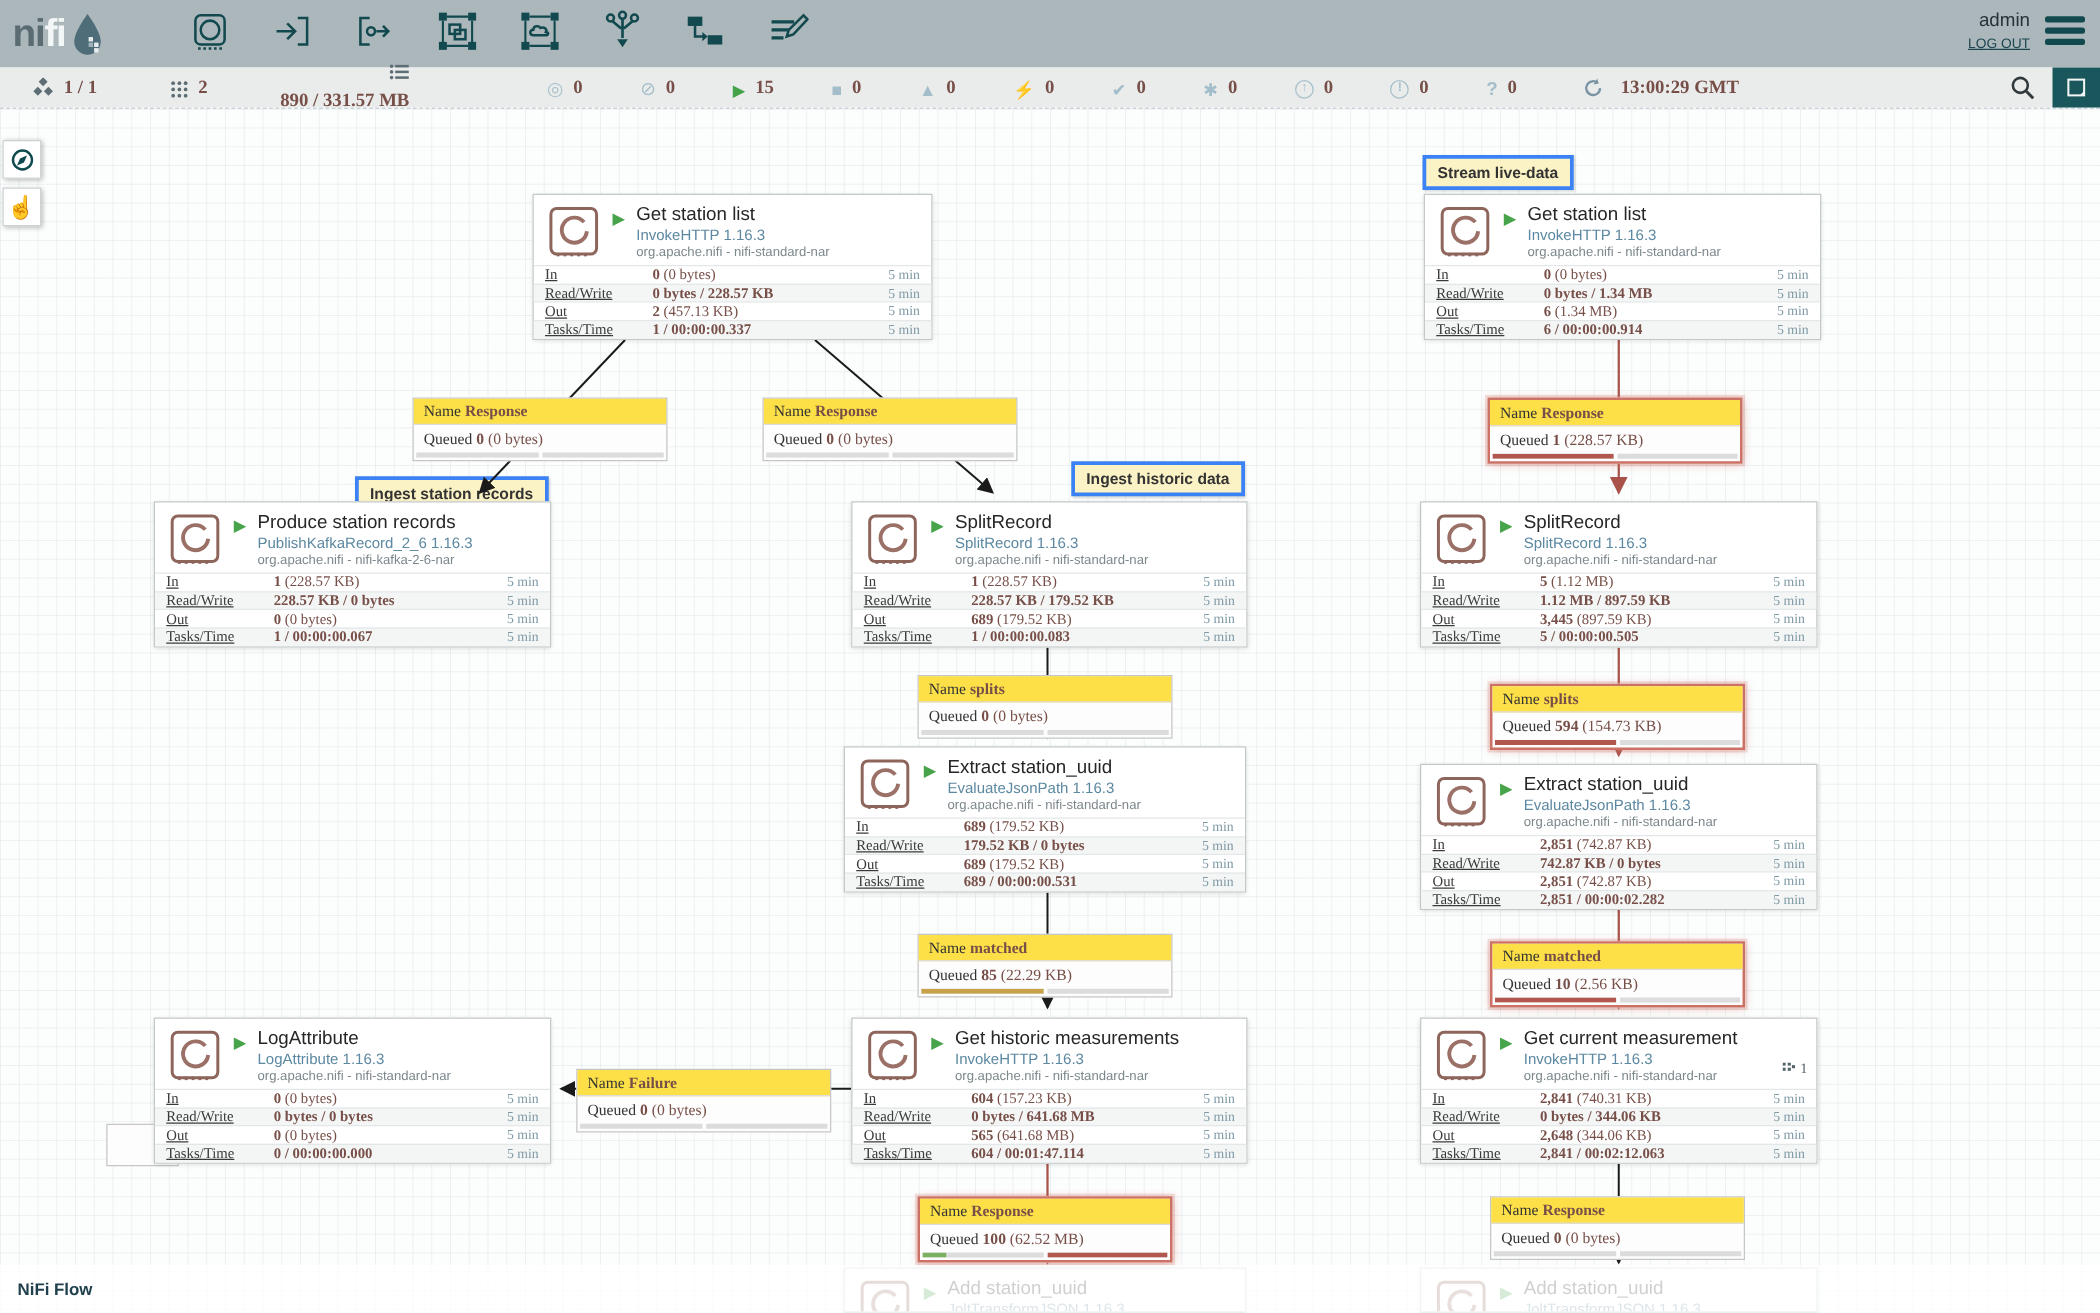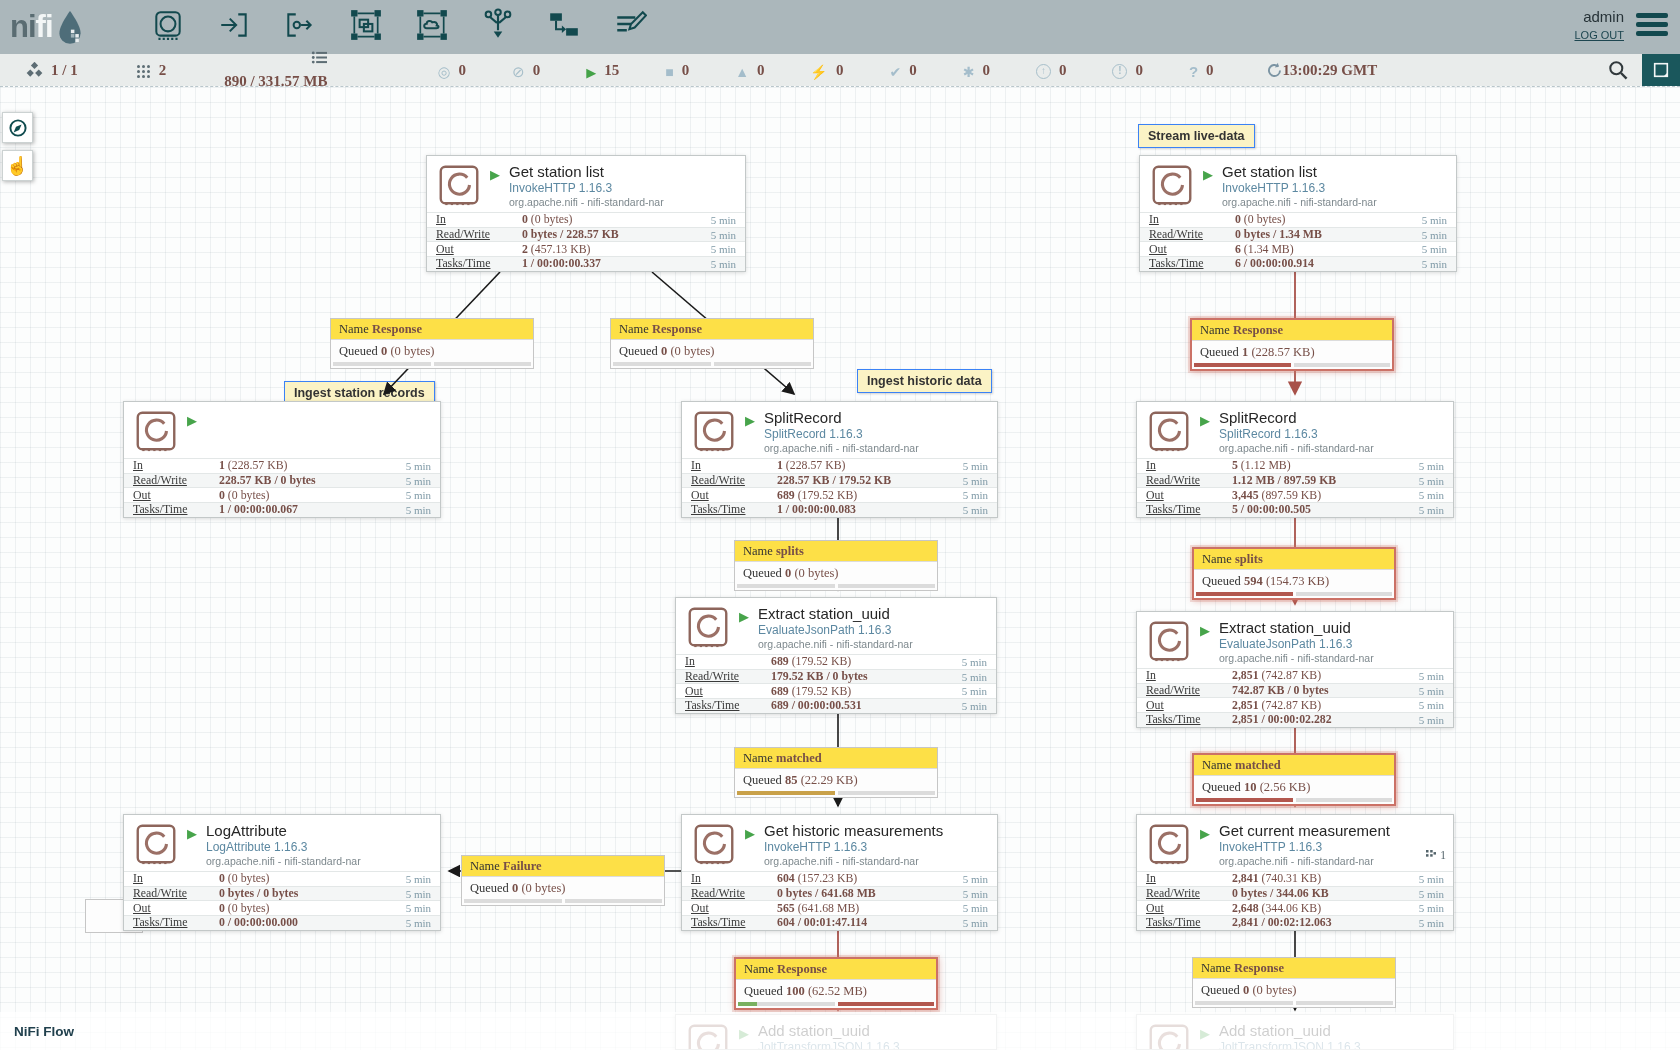--- a/index.html
+++ b/index.html
@@ -28,21 +28,21 @@
                display:flex; align-items:center; padding-left:26px; }
   .sb-item { display:flex; align-items:flex-end; gap:8px; margin-right:46px; white-space:nowrap; }
   .sb-item.big-gap { margin-right:110px;flex-direction:column; }
   .sb-item.med-gap { margin-right:58px; }
   .sb-val { font-family:"Liberation Serif", serif; font-weight:bold; font-size:15px; color:#774f48; }
   .sb-ico { font-size:15px; color:#a7bfca; line-height:1; display:inline-flex; align-items:center; }
   .sb-ico.dark { color:#5d6d74; }
   .sb-ico.green { color:#44a248; }
   .circ { display:inline-flex; align-items:center; justify-content:center; width:15px; height:15px;
           border:1.5px solid #a7bfca; border-radius:50%; font-size:10px; font-weight:bold; color:#a7bfca; }
-  .sb-time { display:flex; align-items:center; gap:0; margin-left:6px; }
+  .sb-time { display:flex; align-items:center; gap:14px; margin-left:6px; }
   .sb-search { position:absolute; right:48px; top:4px; width:26px; height:26px; cursor:pointer; }
   .sb-newwin { position:absolute; right:0; top:0; width:38px; height:32px; background:#1a575c; cursor:pointer;
                display:flex; align-items:center; justify-content:center; }
 
   
   .canvas { position:absolute; left:0; top:86px; width:1680px; height:964px;
             border-top:1px dashed #b9c6cb;
             background-color:#fcfdfd;
             background-image:
               linear-gradient(to right, rgba(140,158,168,0.13) 1px, transparent 1px),
@@ -77,21 +77,21 @@
           font-family:"Liberation Serif", serif; font-size:12.5px; color:#333; }
   .conn-head { height:21px; line-height:21px; padding:0 8px; background:#fde047; border-bottom:1px solid #dcdcdc; }
   .conn-body { height:22px; line-height:22px; padding:0 8px; }
   .conn b { color:#774f48; }
   .conn-bars { display:flex; gap:3px; padding:0 2px 2px; }
   .cbar { flex:1; height:4px; background:#dcdcdc; position:relative; overflow:hidden; }
   .cbar i { position:absolute; left:0; top:0; bottom:0; }
   .conn.alert { border:2px solid #cb7166; box-shadow:0 0 0 2px rgba(203,113,102,.22), 1px 1px 7px rgba(203,113,102,.45); }
 
   
-  .flabel { position:absolute; background:#fbf3c5; border:1px solid #3b82f6; box-shadow:1px 1px 2px rgba(0,0,0,.18);
+  .flabel { position:absolute; background:#fbf3c5; border:3px solid #3b82f6; box-shadow:1px 1px 2px rgba(0,0,0,.18);
             font-size:12.5px; font-weight:bold; color:#333; padding:4px 9px; z-index:2; white-space:nowrap; }
 
   
   .partial-box { position:absolute; background:#fdfdfd; border:1px solid #c6c6c6; z-index:3; }
   .bottom-overlay { position:absolute; left:0; top:1012px; width:1680px; height:38px;
                     background:rgba(255,255,255,0.78); z-index:6; }
   .breadcrumb { position:absolute; left:14px; top:1024px; font-size:13.5px; font-weight:bold; color:#21404d; z-index:7; }
   .palette-btn { position:absolute; left:2px; width:31px; height:31px; background:#fff; border:1px solid #ccd2d2;
                  box-shadow:1px 1px 4px rgba(0,0,0,.3); z-index:8; display:flex; align-items:center; justify-content:center;
                  cursor:pointer; }
@@ -442,20 +442,25 @@
   <path d="M32 15a11 11 0 1 0 2.5 8" fill="none" stroke="#9b7066" stroke-width="3.4"></path>
   <g fill="#8d655b">
               <rect x="8" y="42" width="2.5" height="3"></rect>
               <rect x="14" y="42" width="2.5" height="3"></rect>
               <rect x="20" y="42" width="2.5" height="3"></rect>
               <rect x="26" y="42" width="2.5" height="3"></rect>
               <rect x="32" y="42" width="2.5" height="3"></rect>
             </g>
           </svg>
       <span class="play">▶</span>
+      <div class="ptitles">
+        <div class="pname">Produce station records</div>
+        <div class="ptype">PublishKafkaRecord_2_6 1.16.3</div>
+        <div class="pbundle">org.apache.nifi - nifi-kafka-2-6-nar</div>
+      </div>
         </div>
         <div class="prow">
           <span class="plabel">In</span>
           <span class="pval"><b>1</b><span class="rest"> (228.57 KB)</span></span>
           <span class="pwin">5 min</span>
         </div>
         <div class="prow">
           <span class="plabel">Read/Write</span>
           <span class="pval"><b>228.57 KB / 0 bytes</b><span class="rest"></span></span>
           <span class="pwin">5 min</span>

